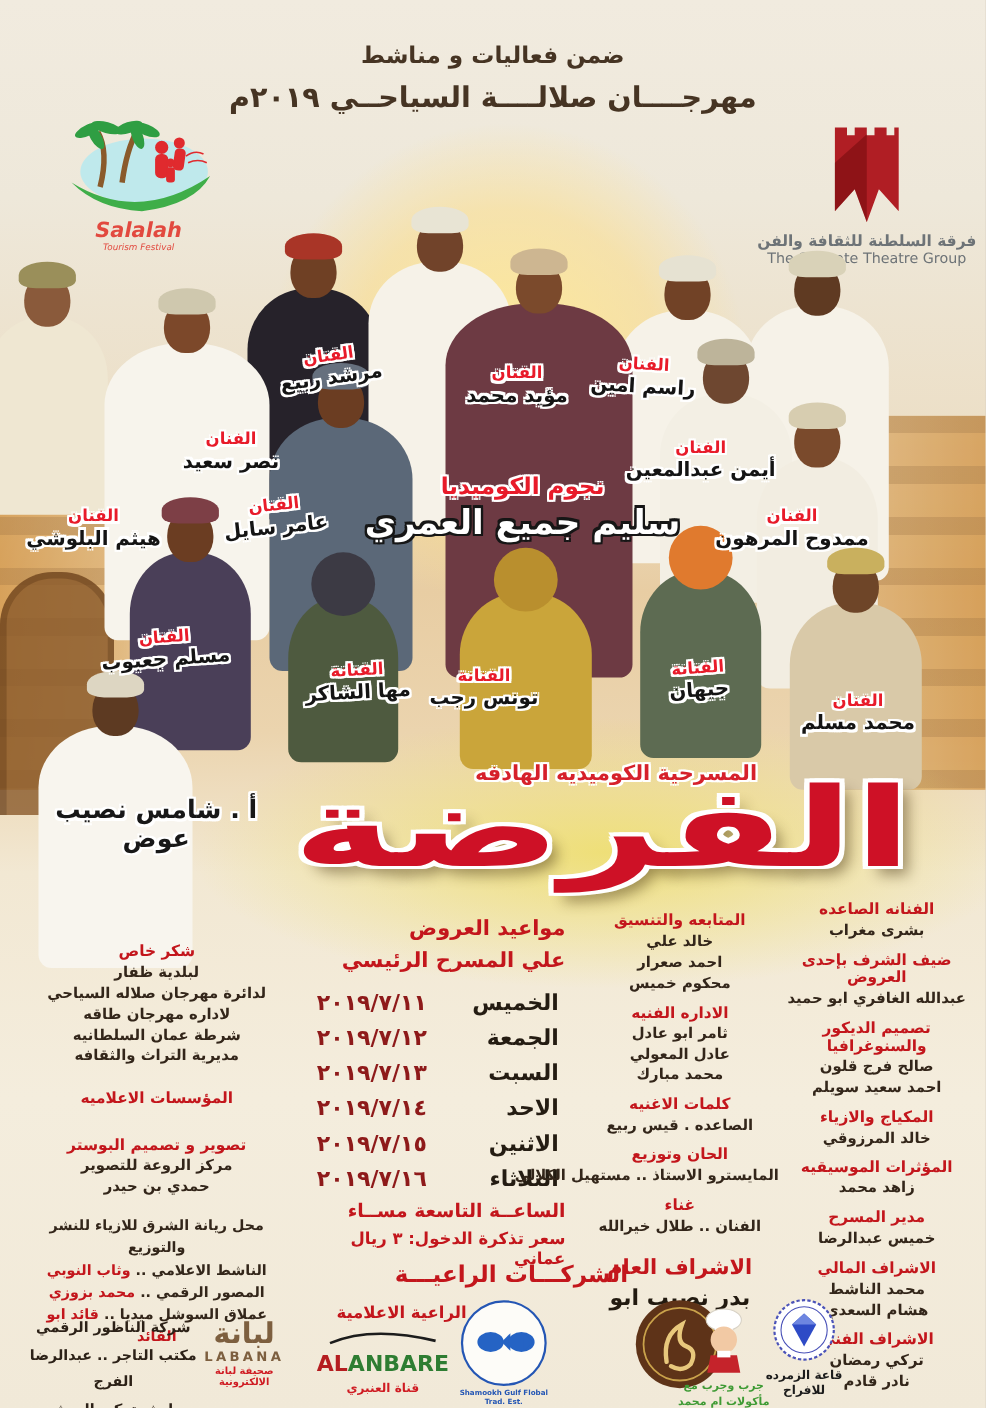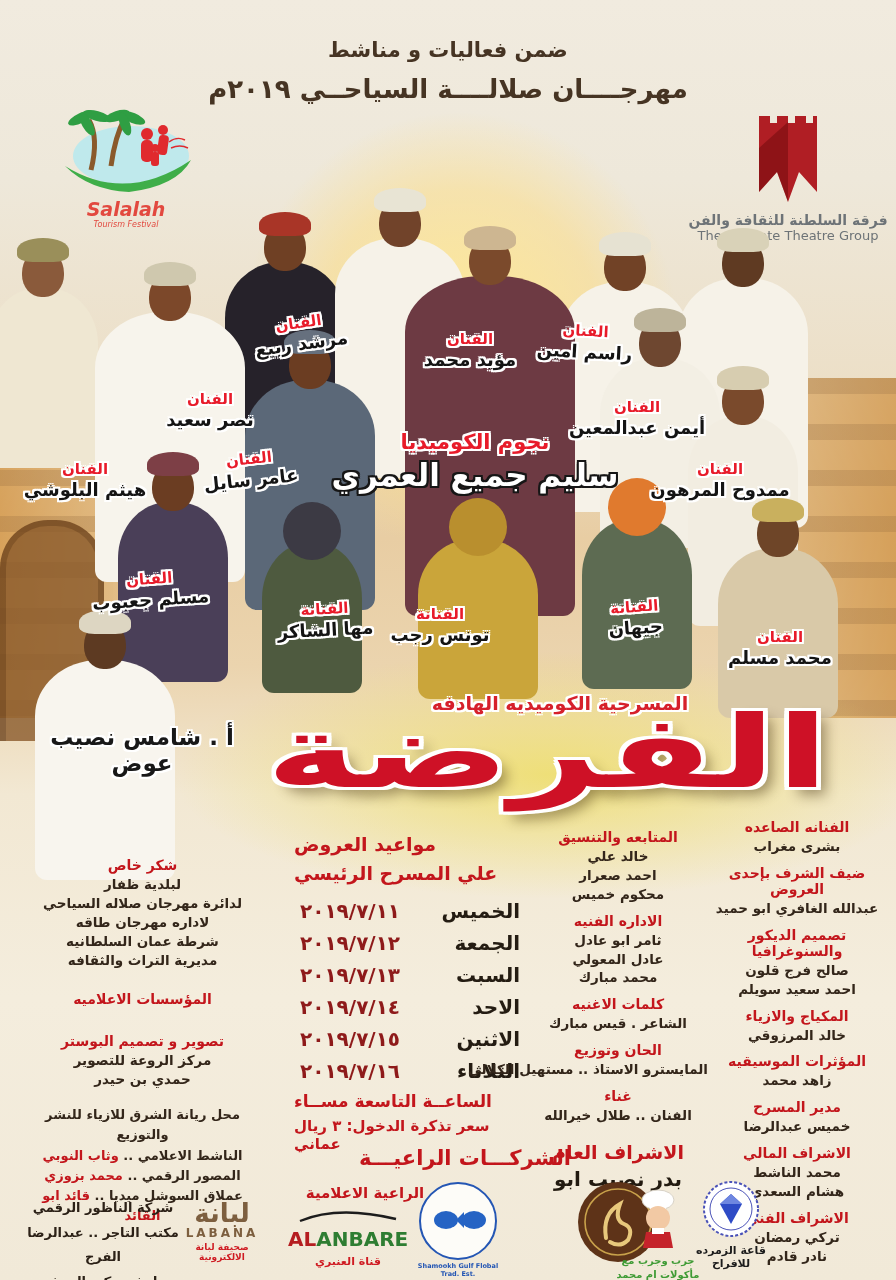--- a/index.html
+++ b/index.html
@@ -61,21 +61,21 @@
   
   .col{position:absolute;text-align:center;direction:rtl;font-weight:bold;z-index:6;}
   .red-h{color:#c3161c;font-size:14px;margin:9px 0 2px;}
   .nm{color:#33261a;font-size:13.5px;line-height:1.4;}
   .big-h{color:#c3161c;font-size:19px;margin:16px 0 4px;}
   .big-nm{color:#221a10;font-size:20px;}
   .lc-foot{margin-top:16px;font-size:13px;color:#33261a;line-height:1.55;}
   .lc-foot .r{color:#c3161c;}
 
   
-  .sched{position:absolute;left:282px;top:830px;width:232px;text-align:left;direction:rtl;font-weight:bold;z-index:6;margin-left:12px;}
+  .sched{position:absolute;left:282px;top:830px;width:232px;text-align:right;direction:rtl;font-weight:bold;z-index:6;}
   .sch-h{color:#c3161c;font-size:19px;line-height:1.5;}
   .sch-rows{margin-top:12px;}
   .sch-row{display:flex;justify-content:space-between;direction:rtl;padding:0 6px;margin:8px 0;font-size:20px;}
   .sch-day{color:#241c12;}
   .sch-date{color:#8e1a1a;}
   .sch-time{color:#c3161c;font-size:17px;margin-top:8px;}
   .sch-price{color:#c3161c;font-size:15px;margin-top:6px;}
 
   
   .sp-head{position:absolute;left:300px;top:1146px;width:330px;text-align:center;direction:rtl;color:#c3161c;font-size:21px;font-weight:bold;z-index:6;}
@@ -362,21 +362,21 @@
   <div class="col" style="left:528px;top:820px;width:180px">
     <div class="red-h">المتابعه والتنسيق</div>
     <div class="nm">خالد علي</div>
     <div class="nm">احمد صعرار</div>
     <div class="nm">محكوم خميس</div>
     <div class="red-h">الاداره الفنيه</div>
     <div class="nm">ثامر ابو عادل</div>
     <div class="nm">عادل المعولي</div>
     <div class="nm">محمد مبارك</div>
     <div class="red-h">كلمات الاغنيه</div>
-    <div class="nm">الشاعر . قيس مبارك</div>
+    <div class="nm">الصاعده . قيس ربيع</div>
     <div class="red-h">الحان وتوزيع</div>
     <div class="nm" style="white-space:nowrap">المايسترو الاستاذ .. مستهيل الكلالي</div>
     <div class="red-h">غناء</div>
     <div class="nm">الفنان .. طلال خيرالله</div>
     <div class="big-h">الاشراف العام</div>
     <div class="big-nm">بدر نصيب ابو رمزي</div>
   </div>
 
   <div class="col" style="left:703px;top:810px;width:188px">
     <div class="red-h">الفنانه الصاعده</div>

